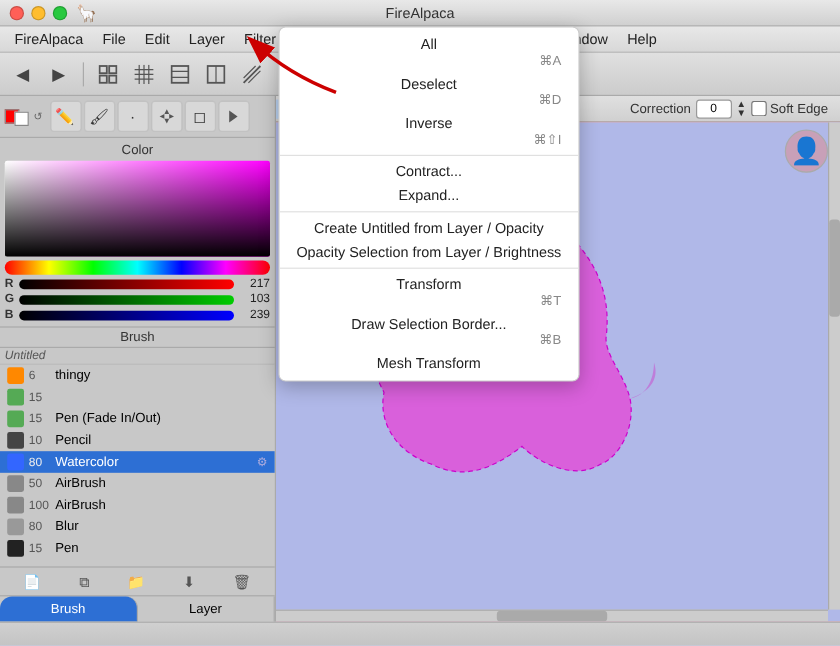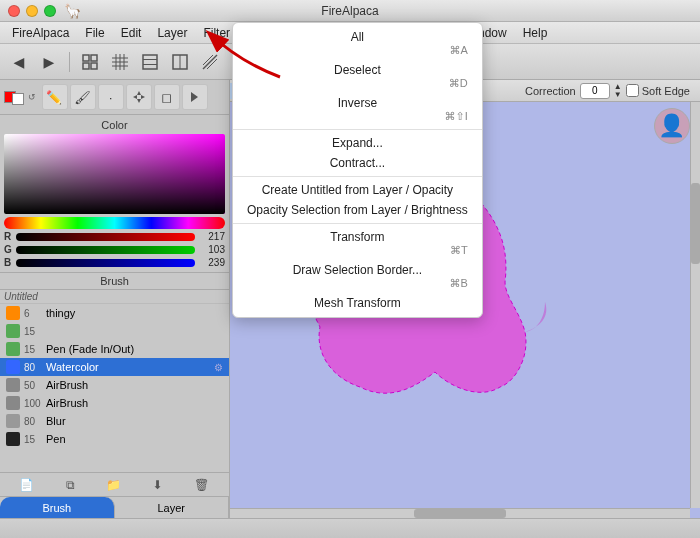--- a/index.html
+++ b/index.html
@@ -494,20 +494,25 @@
       </div>
       <div class="brush-item">
         <div class="brush-swatch" style="background:#55aa55;"></div>
         <span class="brush-size">15</span>
       </div>
       <div class="brush-item">
         <div class="brush-swatch" style="background:#55aa55;"></div>
         <span class="brush-size">15</span>
         <span class="brush-item-name">Pen (Fade In/Out)</span>
       </div>
+      <div class="brush-item">
+        <div class="brush-swatch" style="background:#444;"></div>
+        <span class="brush-size">10</span>
+        <span class="brush-item-name">Pencil</span>
+      </div>
       <div class="brush-item active">
         <div class="brush-swatch" style="background:#3366ff;"></div>
         <span class="brush-size" style="color:#eee;">80</span>
         <span class="brush-item-name">Watercolor</span>
         <span class="brush-settings-icon" style="color:#aad;">⚙</span>
       </div>
       <div class="brush-item">
         <div class="brush-swatch" style="background:#888;"></div>
         <span class="brush-size">50</span>
         <span class="brush-item-name">AirBrush</span>
@@ -601,24 +606,24 @@
   <div class="dropdown-item">
     <span>Deselect</span>
     <span class="shortcut">⌘D</span>
   </div>
   <div class="dropdown-item">
     <span>Inverse</span>
     <span class="shortcut">⌘⇧I</span>
   </div>
   <div class="dropdown-separator"></div>
   <div class="dropdown-item">
+    <span>Contract...</span>
+  </div>
+  <div class="dropdown-item">
     <span>Expand...</span>
-  </div>
-  <div class="dropdown-item">
-    <span>Contract...</span>
   </div>
   <div class="dropdown-separator"></div>
   <div class="dropdown-item">
     <span>Create Untitled from Layer / Opacity</span>
   </div>
   <div class="dropdown-item">
     <span>Opacity Selection from Layer / Brightness</span>
   </div>
   <div class="dropdown-separator"></div>
   <div class="dropdown-item">

